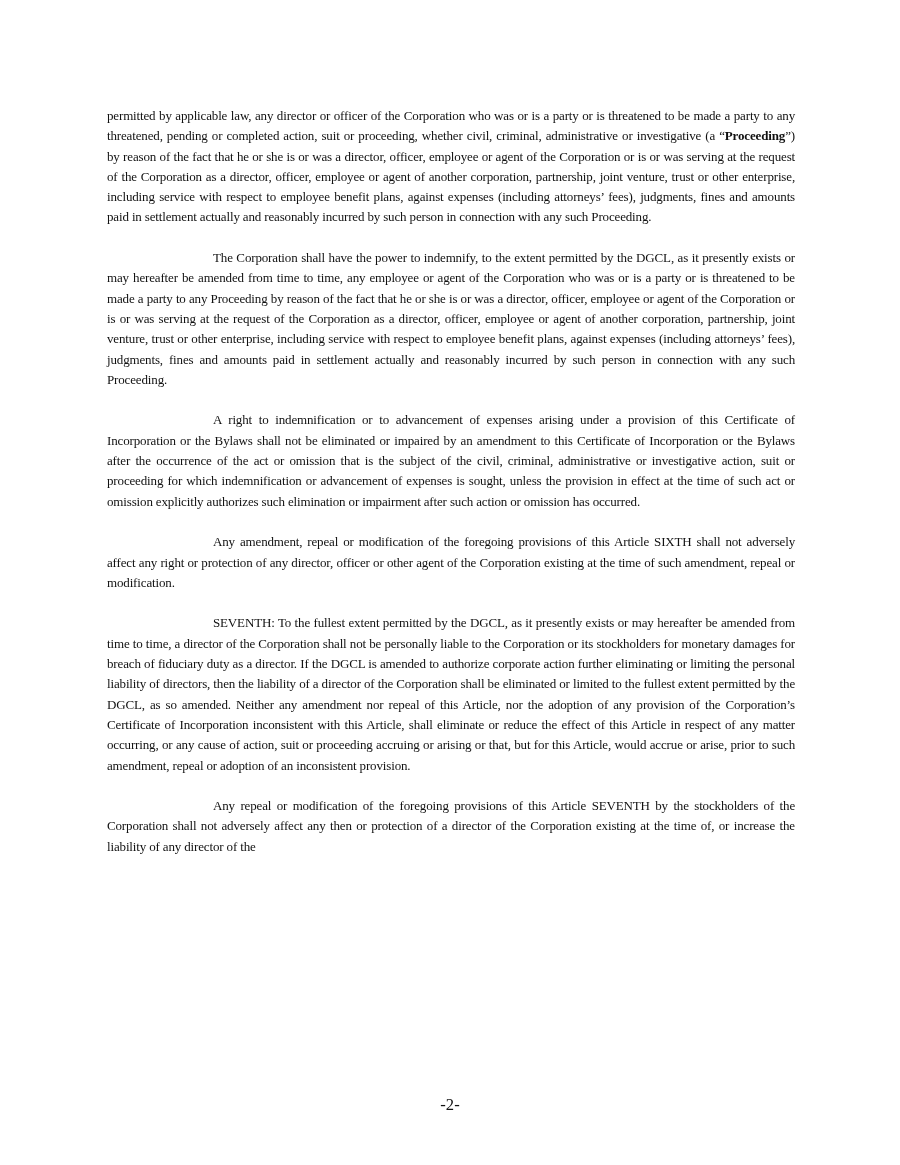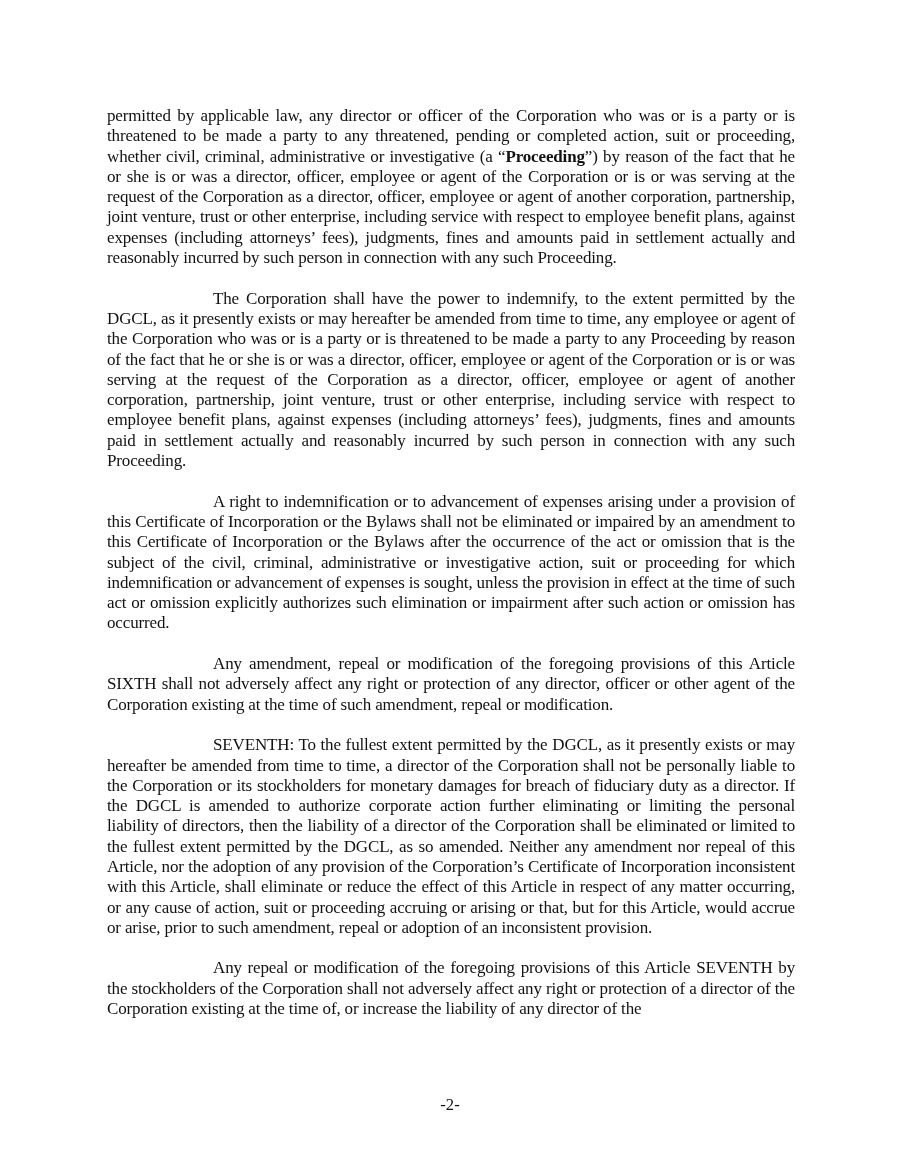--- a/index.html
+++ b/index.html
@@ -13,21 +13,21 @@
       position: relative;
       overflow: hidden;
       font-family: "Liberation Serif", "DejaVu Serif", serif;
       color: #111111;
     }
     .page {
       position: absolute;
       left: 107px;
       top: 106px;
       width: 688px;
-      font-size: 17px;
+      font-size: 13px;
       line-height: 20.3px;
       letter-spacing: -0.15px;
     }
     .para {
       margin: 0 0 20.3px 0;
       text-align: justify;
       text-align-last: left;
     }
     .indent {
       text-indent: 106px;
@@ -54,17 +54,17 @@
   <p class="para"><span>permitted by applicable law, any director or officer of the Corporation who was or is a party or is threatened to be made a party to any threatened, pending or completed action, suit or proceeding, whether civil, criminal, administrative or investigative (a “</span><span class="bold">Proceeding</span><span>”) by reason of the fact that he or she is or was a director, officer, employee or agent of the Corporation or is or was serving at the request of the Corporation as a director, officer, employee or agent of another corporation, partnership, joint venture, trust or other enterprise, including service with respect to employee benefit plans, against expenses (including attorneys’ fees), judgments, fines and amounts paid in settlement actually and reasonably incurred by such person in connection with any such Proceeding.</span></p>
 
   <p class="para indent">The Corporation shall have the power to indemnify, to the extent permitted by the DGCL, as it presently exists or may hereafter be amended from time to time, any employee or agent of the Corporation who was or is a party or is threatened to be made a party to any Proceeding by reason of the fact that he or she is or was a director, officer, employee or agent of the Corporation or is or was serving at the request of the Corporation as a director, officer, employee or agent of another corporation, partnership, joint venture, trust or other enterprise, including service with respect to employee benefit plans, against expenses (including attorneys’ fees), judgments, fines and amounts paid in settlement actually and reasonably incurred by such person in connection with any such Proceeding.</p>
 
   <p class="para indent">A right to indemnification or to advancement of expenses arising under a provision of this Certificate of Incorporation or the Bylaws shall not be eliminated or impaired by an amendment to this Certificate of Incorporation or the Bylaws after the occurrence of the act or omission that is the subject of the civil, criminal, administrative or investigative action, suit or proceeding for which indemnification or advancement of expenses is sought, unless the provision in effect at the time of such act or omission explicitly authorizes such elimination or impairment after such action or omission has occurred.</p>
 
   <p class="para indent">Any amendment, repeal or modification of the foregoing provisions of this Article SIXTH shall not adversely affect any right or protection of any director, officer or other agent of the Corporation existing at the time of such amendment, repeal or modification.</p>
 
   <p class="para indent"><span class="underline">SEVENTH</span><span>:  To the fullest extent permitted by the DGCL, as it presently exists or may hereafter be amended from time to time, a director of the Corporation shall not be personally liable to the Corporation or its stockholders for monetary damages for breach of fiduciary duty as a director. If the DGCL is amended to authorize corporate action further eliminating or limiting the personal liability of directors, then the liability of a director of the Corporation shall be eliminated or limited to the fullest extent permitted by the DGCL, as so amended.  Neither any amendment nor repeal of this Article, nor the adoption of any provision of the Corporation’s Certificate of Incorporation inconsistent with this Article, shall eliminate or reduce the effect of this Article in respect of any matter occurring, or any cause of action, suit or proceeding accruing or arising or that, but for this Article, would accrue or arise, prior to such amendment, repeal or adoption of an inconsistent provision.</span></p>
 
-  <p class="para indent">Any repeal or modification of the foregoing provisions of this Article SEVENTH by the stockholders of the Corporation shall not adversely affect any right or protection of a director of the Corporation existing at the time of, or increase the liability of any director of the</p>
+  <p class="para indent">Any repeal or modification of the foregoing provisions of this Article SEVENTH by the stockholders of the Corporation shall not adversely affect any then or protection of a director of the Corporation existing at the time of, or increase the liability of any director of the</p>
 
 </div>
 
 <div class="page-number">-2-</div>
 
 </body></html>

